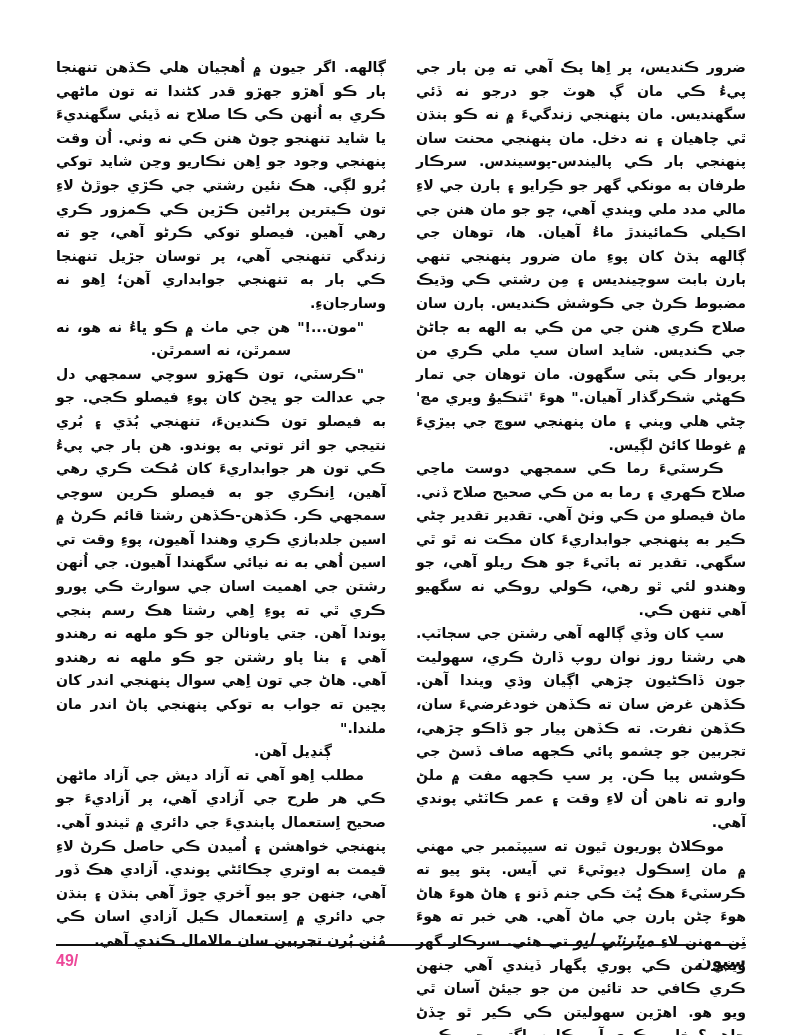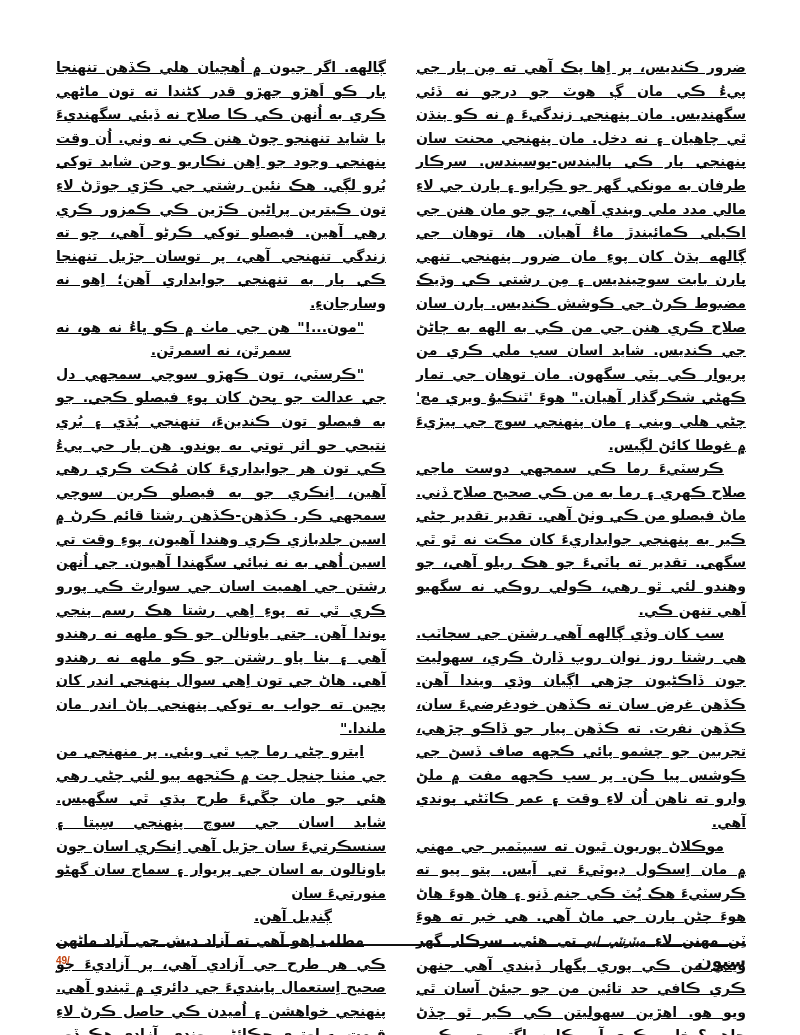--- a/index.html
+++ b/index.html
@@ -27,21 +27,20 @@
     width: 690px;
     height: 872px;
   }
   .columns {
     display: flex;
     flex-direction: row-reverse;
     justify-content: space-between;
     width: 100%;
     height: 100%;
     direction: rtl;
-    text-decoration: underline;
   }
   .column {
     width: 330px;
     height: 100%;
     direction: rtl;
     text-align: justify;
     text-align-last: right;
   }
   .para {
     margin: 0 0 0 0;
@@ -62,21 +61,21 @@
   }
   .para.center-last {
     text-align-last: center;
   }
   .para.no-indent {
     text-indent: 0;
   }
   .italic-frag {
     font-style: italic;
     font-weight: 700;
-    font-size: 12px;
+    font-size: 17px;
     letter-spacing: -0.4px;
   }
   .gapword {
     display: inline-block;
     min-width: 54px;
   }
   .footer-rule {
     position: absolute;
     left: 56px;
     top: 944px;
@@ -99,41 +98,40 @@
     font-size: 17px;
     font-weight: 700;
     color: #101010;
     line-height: 26px;
     direction: rtl;
   }
   .footer-left {
     position: absolute;
     left: 0;
     top: 2px;
-    font-size: 10px;
+    font-size: 16px;
     font-weight: 700;
-    color: #c2410c;
+    color: #ec4899;
     line-height: 22px;
     direction: ltr;
     font-family: "Liberation Sans", sans-serif;
   }
 </style>
 </head>
 <body>
 
 <div class="page">
 
   <div class="page-body">
     <div class="columns">
 
       <div class="column">
         <p class="para no-indent">ڳالهه. اگر جيون ۾ اُهڄيان هلي ڪڏهن تنهنجا ٻار ڪو اَهڙو جهڙو قدر کڻندا ته تون ماڻهي ڪري به اُنهن ڪي ڪا صلاح نه ڏيئي سگهنديءَ يا شايد تنهنجو چوڻ هنن ڪي نه وٺي. اُن وقت پنهنجي وجود جو اِهن نڪاريو وڃن شايد توکي بُرو لڳي. هڪ نئين رشتي جي ڪڙي جوڙڻ لاءِ تون ڪيترين پراڻين ڪڙين ڪي ڪمزور ڪري رهي آهين. فيصلو توکي ڪرڻو آهي، ڇو ته زندگي تنهنجي آهي، پر توسان جڙيل تنهنجا ڪي ٻار به تنهنجي جوابداري آهن؛ اِهو نه وسارجانءِ.</p>
         <p class="para indent center-last">"مون...!" هن جي ماٺ ۾ ڪو ڀاءُ نه هو، نه سمرٿن، نه اسمرٿن.</p>
         <p class="para indent">"ڪرسٽي، تون ڪهڙو سوچي سمجهي دل جي عدالت جو ڀڃڻ کان پوءِ فيصلو ڪجي. جو به فيصلو تون ڪندينءَ، تنهنجي ٻُڌي ۽ بُري نتيجي جو اثر توتي به پوندو. هن ٻار جي پيءُ ڪي تون هر جوابداريءَ کان مُڪت ڪري رهي آهين، اِنڪري جو به فيصلو ڪرين سوچي سمجهي ڪر. ڪڏهن-ڪڏهن رشتا قائم ڪرڻ ۾ اسين جلدبازي ڪري وهندا آهيون، پوءِ وقت تي اسين اُهي به نه نيائي سگهندا آهيون. جي اُنهن رشتن جي اهميت اسان جي سوارٿ ڪي پورو ڪري ٿي ته پوءِ اِهي رشتا هڪ رسم ٻنجي پوندا آهن. جتي ياونالن جو ڪو ملهه نه رهندو آهي ۽ بنا پاو رشتن جو ڪو ملهه نه رهندو آهي. هاڻ جي تون اِهي سوال پنهنجي اندر کان پڇين ته جواب به توکي پنهنجي پاڻ اندر مان ملندا."</p>
-        <p class="para indent">ايترو چڻي رما چپ ٿي ويئي. پر منهنجي من جي مٺنا چنچل چت ۾ ڪٽجهه ٻيو لئي چڻي رهي هئي جو مان چڱيءَ طرح ٻڌي ٿي سگهيس. شايد اسان جي سوچ پنهنجي سِپتا ۽ سنسڪرتيءَ سان جڙيل آهي اِنڪري اسان جون ياونالون به اسان جي پريوار ۽ سماج سان گهڻو منورتيءَ سان</p>
         <p class="para no-indent"><span class="gapword"></span><span>ڳنڍيل آهن.</span></p>
         <p class="para indent">مطلب اِهو آهي ته آزاد ديش جي آزاد ماڻهن ڪي هر طرح جي آزادي آهي، پر آزاديءَ جو صحيح اِستعمال پابنديءَ جي دائري ۾ ٿيندو آهي. پنهنجي خواهشن ۽ اُميدن ڪي حاصل ڪرڻ لاءِ قيمت به اوتري چڪائڻي پوندي. آزادي هڪ ڏور آهي، جنهن جو ٻيو آخري ڇوڙ آهي ٻنڌن ۽ ٻنڌن جي دائري ۾ اِستعمال ڪيل آزادي اسان ڪي مُٺن ٻُرن تجربين سان مالامال ڪندي آهي.</p>
 
       </div>
 
       <div class="column">
         <p class="para no-indent">ضرور ڪنديس، پر اِها پڪ آهي ته مِن ٻار جي پيءُ ڪي مان ڳ هوٽ جو درجو نه ڏئي سگهنديس. مان پنهنجي زندگيءَ ۾ نه ڪو ٻنڌن ٿي چاهيان ۽ نه دخل. مان پنهنجي محنت سان پنهنجي ٻار ڪي پاليندس-پوسيندس. سرڪار طرفان به مونکي گهر جو ڪِرايو ۽ ٻارن جي لاءِ مالي مدد ملي ويندي آهي، ڇو جو مان هنن جي اڪيلي ڪمائيندڙ ماءُ آهيان. ها، توهان جي ڳالهه ٻڌڻ کان پوءِ مان ضرور پنهنجي تنهي ٻارن بابت سوچينديس ۽ مِن رشتي ڪي وڌيڪ مضبوط ڪرڻ جي ڪوشش ڪنديس. ٻارن سان صلاح ڪري هنن جي من ڪي به الهه به ڄاڻڻ جي ڪنديس. شايد اسان سڀ ملي ڪري من پريوار ڪي ٻٽي سگهون. مان توهان جي تمار ڪهڻي شڪرگذار آهيان." هوءَ 'ٿنڪيوُ ويري مچ' چڻي هلي ويني ۽ مان پنهنجي سوچ جي ٻيڙيءَ ۾ غوطا کائڻ لڳيس.</p>
         <p class="para indent">ڪرسٽيءَ رما ڪي سمجهي دوست ماڃي صلاح ڪهري ۽ رما به من ڪي صحيح صلاح ڏني. ماڻ فيصلو من ڪي وٺڻ آهي. تقدير تقدير چڻي ڪير به پنهنجي جوابداريءَ کان مڪت نه ٿو ٿي سگهي. تقدير ته ٻاٽيءَ جو هڪ ريلو آهي، جو وهندو لئي ٿو رهي، ڪولي روڪي نه سگهيو آهي تنهن ڪي.</p>
         <p class="para indent">سڀ کان وڏي ڳالهه آهي رشتن جي سڄاٽپ. هي رشتا روز نوان روپ ڏارڻ ڪري، سهوليت جون ڏاڪڻيون چڙهي اڳيان وڌي ويندا آهن. ڪڏهن غرض سان ته ڪڏهن خودغرضيءَ سان، ڪڏهن نفرت. ته ڪڏهن پيار جو ڏاڪو چڙهي، تجربين جو چشمو پائي ڪجهه صاف ڏسڻ جي ڪوشس پيا ڪن. پر سڀ ڪجهه مفت ۾ ملڻ وارو ته ناهن اُن لاءِ وقت ۽ عمر ڪاٽڻي پوندي آهي.</p>
         <p class="para indent"><span>موڪلاڻ پوريون ٿيون ته سيپٽمبر جي مهني ۾ مان اِسڪول ڊيوٽيءَ تي آيس. پتو پيو ته ڪرسٽيءَ هڪ ڀُٽ ڪي جنم ڏنو ۽ هاڻ هوءَ هاڻ هوءَ چڻن ٻارن جي ماڻ آهي. هي خبر ته هوءَ ٽِن مهنن لاءِ </span><span class="italic-frag">ميٽرنٽي ليو</span><span> تي هئي. سرڪار گهر ويٺي من ڪي پوري پگهار ڏيندي آهي جنهن ڪري ڪافي حد تائين من جو جيئڻ آسان ٿي ويو هو. اهڙين سهوليتن ڪي ڪير ٿو ڇڏڻ چاهي؟ خاص ڪري آمريڪا ۾. اڳتي جي ڪوبه نه سوچيندو آهي. ١٦-١٧ سالن جا ٻار هوئتن به ماءُ-پيءُ سان نه رهي ڪري، پنهنجو هڪ الڳ سنسار وسائي وٺندا آهن.</span></p>

